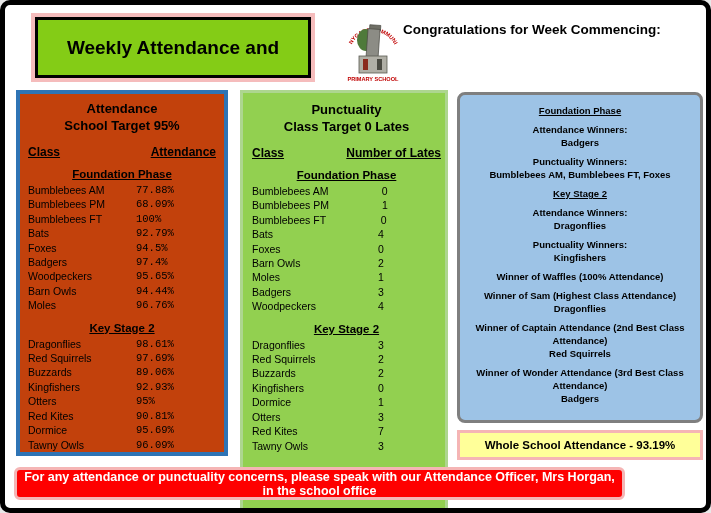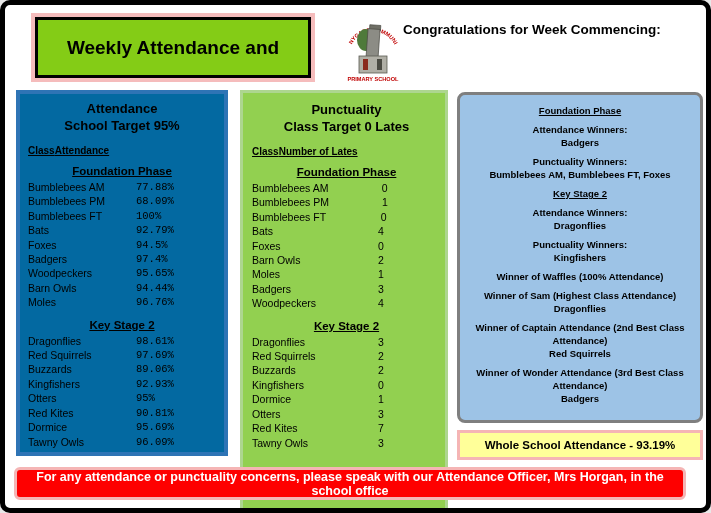--- a/index.html
+++ b/index.html
@@ -19,32 +19,32 @@
   }
   .logo { position:absolute; left:338px; top:5px; width:60px; height:76px; }
   .congrats {
     position:absolute; left:398px; top:13px; width:298px; text-align:left;
     font-weight:bold; font-size:13.5px; line-height:23px;
   }
   
   .panel { position:absolute; box-sizing:border-box; overflow:hidden; }
   .att {
     left:11px; top:85px; width:212px; height:366px;
-    background:#0369a1; border:4px solid #2e74b5; padding:7px 8px 4px 8px;
+    background:#c2410c; border:4px solid #2e74b5; padding:7px 8px 4px 8px;
   }
   .punct {
     left:235px; top:85px; width:208px; height:478px;
     background:#92d050; border:3px solid #add68f; padding:9px 4px 4px 9px;
   }
   .p-title { text-align:center; font-weight:bold; font-size:13px; line-height:16.5px; }
   .italic { }
   .u { text-decoration:underline; }
   .cols-header {
-    display:flex; font-weight:bold;
-    font-size:10px; margin-top:11px;
+    display:flex; justify-content:space-between; font-weight:bold;
+    font-size:12px; margin-top:11px;
   }
   .sec-heading {
     text-align:center; font-weight:bold; font-size:11.5px;
     margin-top:9px; margin-bottom:3px;
   }
   .row { display:flex; font-size:10.5px; line-height:14.4px; }
   .rname { flex:1; white-space:nowrap; }
   .att .rval  { width:80px; text-align:left;font-family:Liberation Mono, monospace; }
   .punct .rval { width:120px; text-align:center; }
   
@@ -58,21 +58,21 @@
   .wheading { text-decoration:underline; }
   .wheading:empty, .wlabel:empty, .wvalue:empty { display:none; }
   
   .whole-school {
     position:absolute; left:452px; top:425px; width:246px; height:30px;
     background:#ffff99; border:3px solid #f5b5b5; box-sizing:border-box;
     display:flex; align-items:center; justify-content:center;
     font-weight:bold; font-size:11.5px;
   }
   .footer {
-    position:absolute; left:9px; top:462px; width:672px; height:33px;
+    position:absolute; left:9px; top:462px; width:611px; height:33px;
     background:#fe0000; border:3px solid #f5b5b5; border-radius:6px;
     box-sizing:border-box; color:#fff; font-weight:bold; font-size:12.5px;
     display:flex; align-items:center; justify-content:center; text-align:center;
   }
 </style>
 </head>
 <body>
 
 <div class="page">
 

